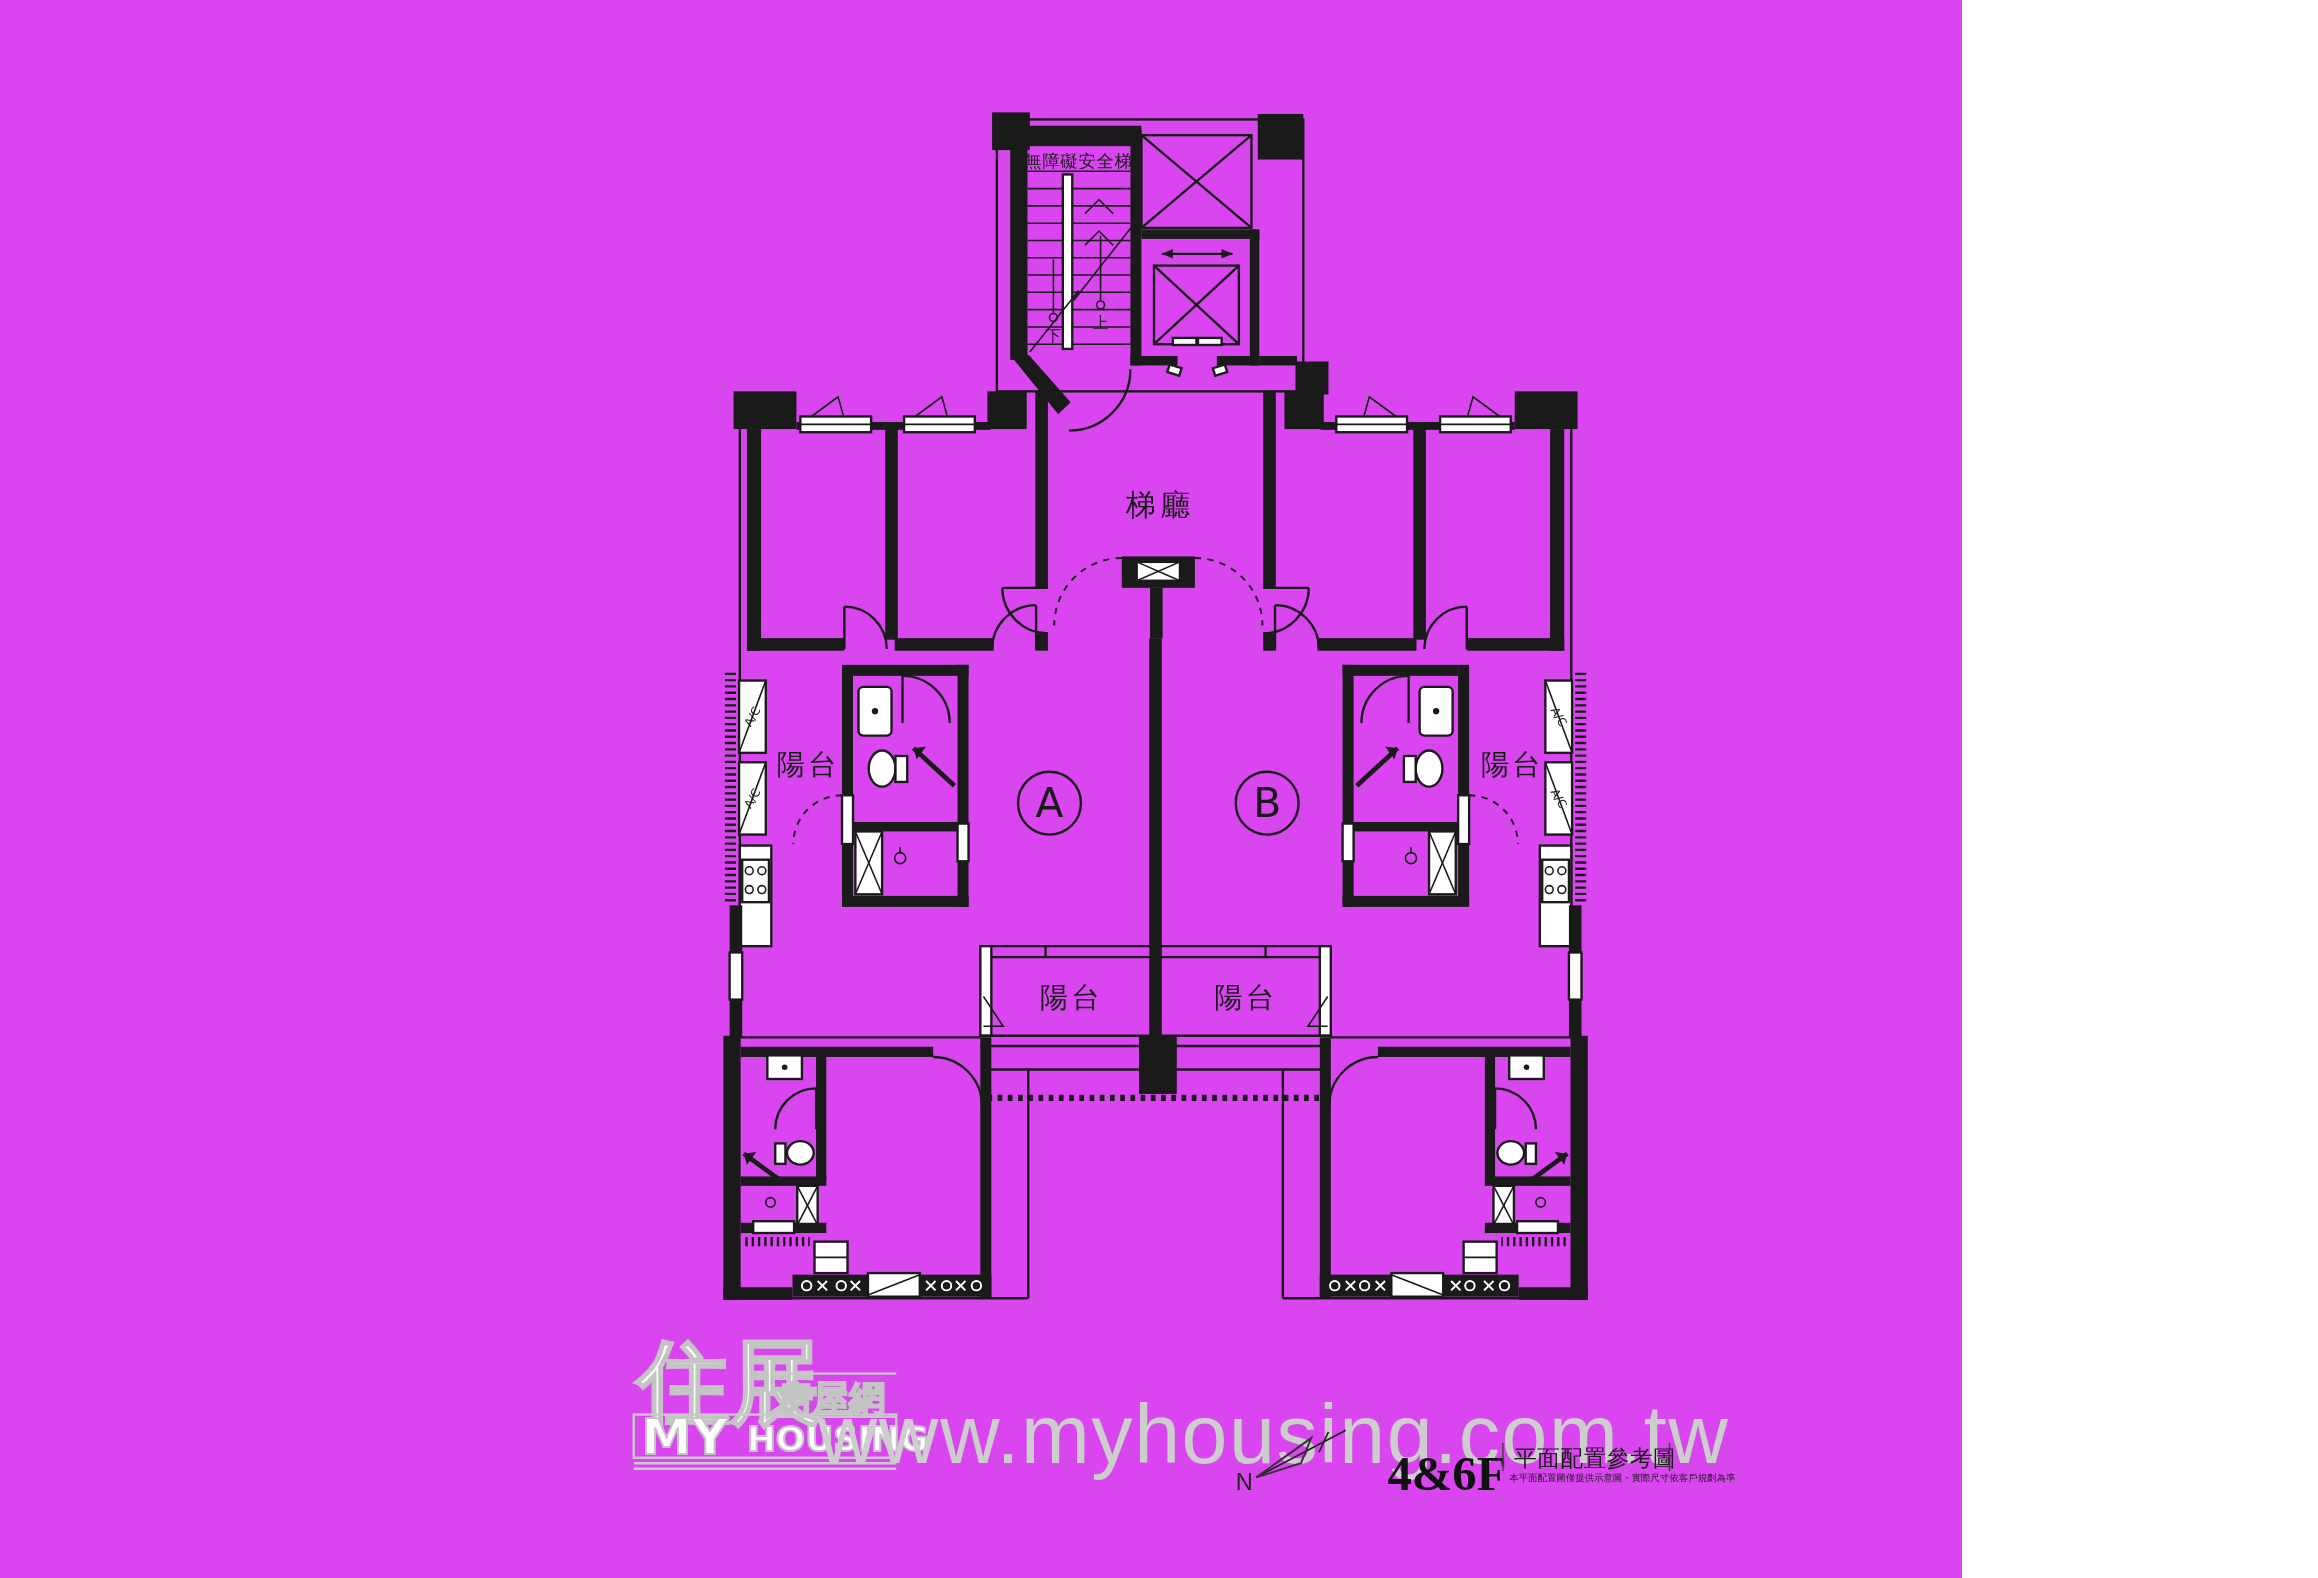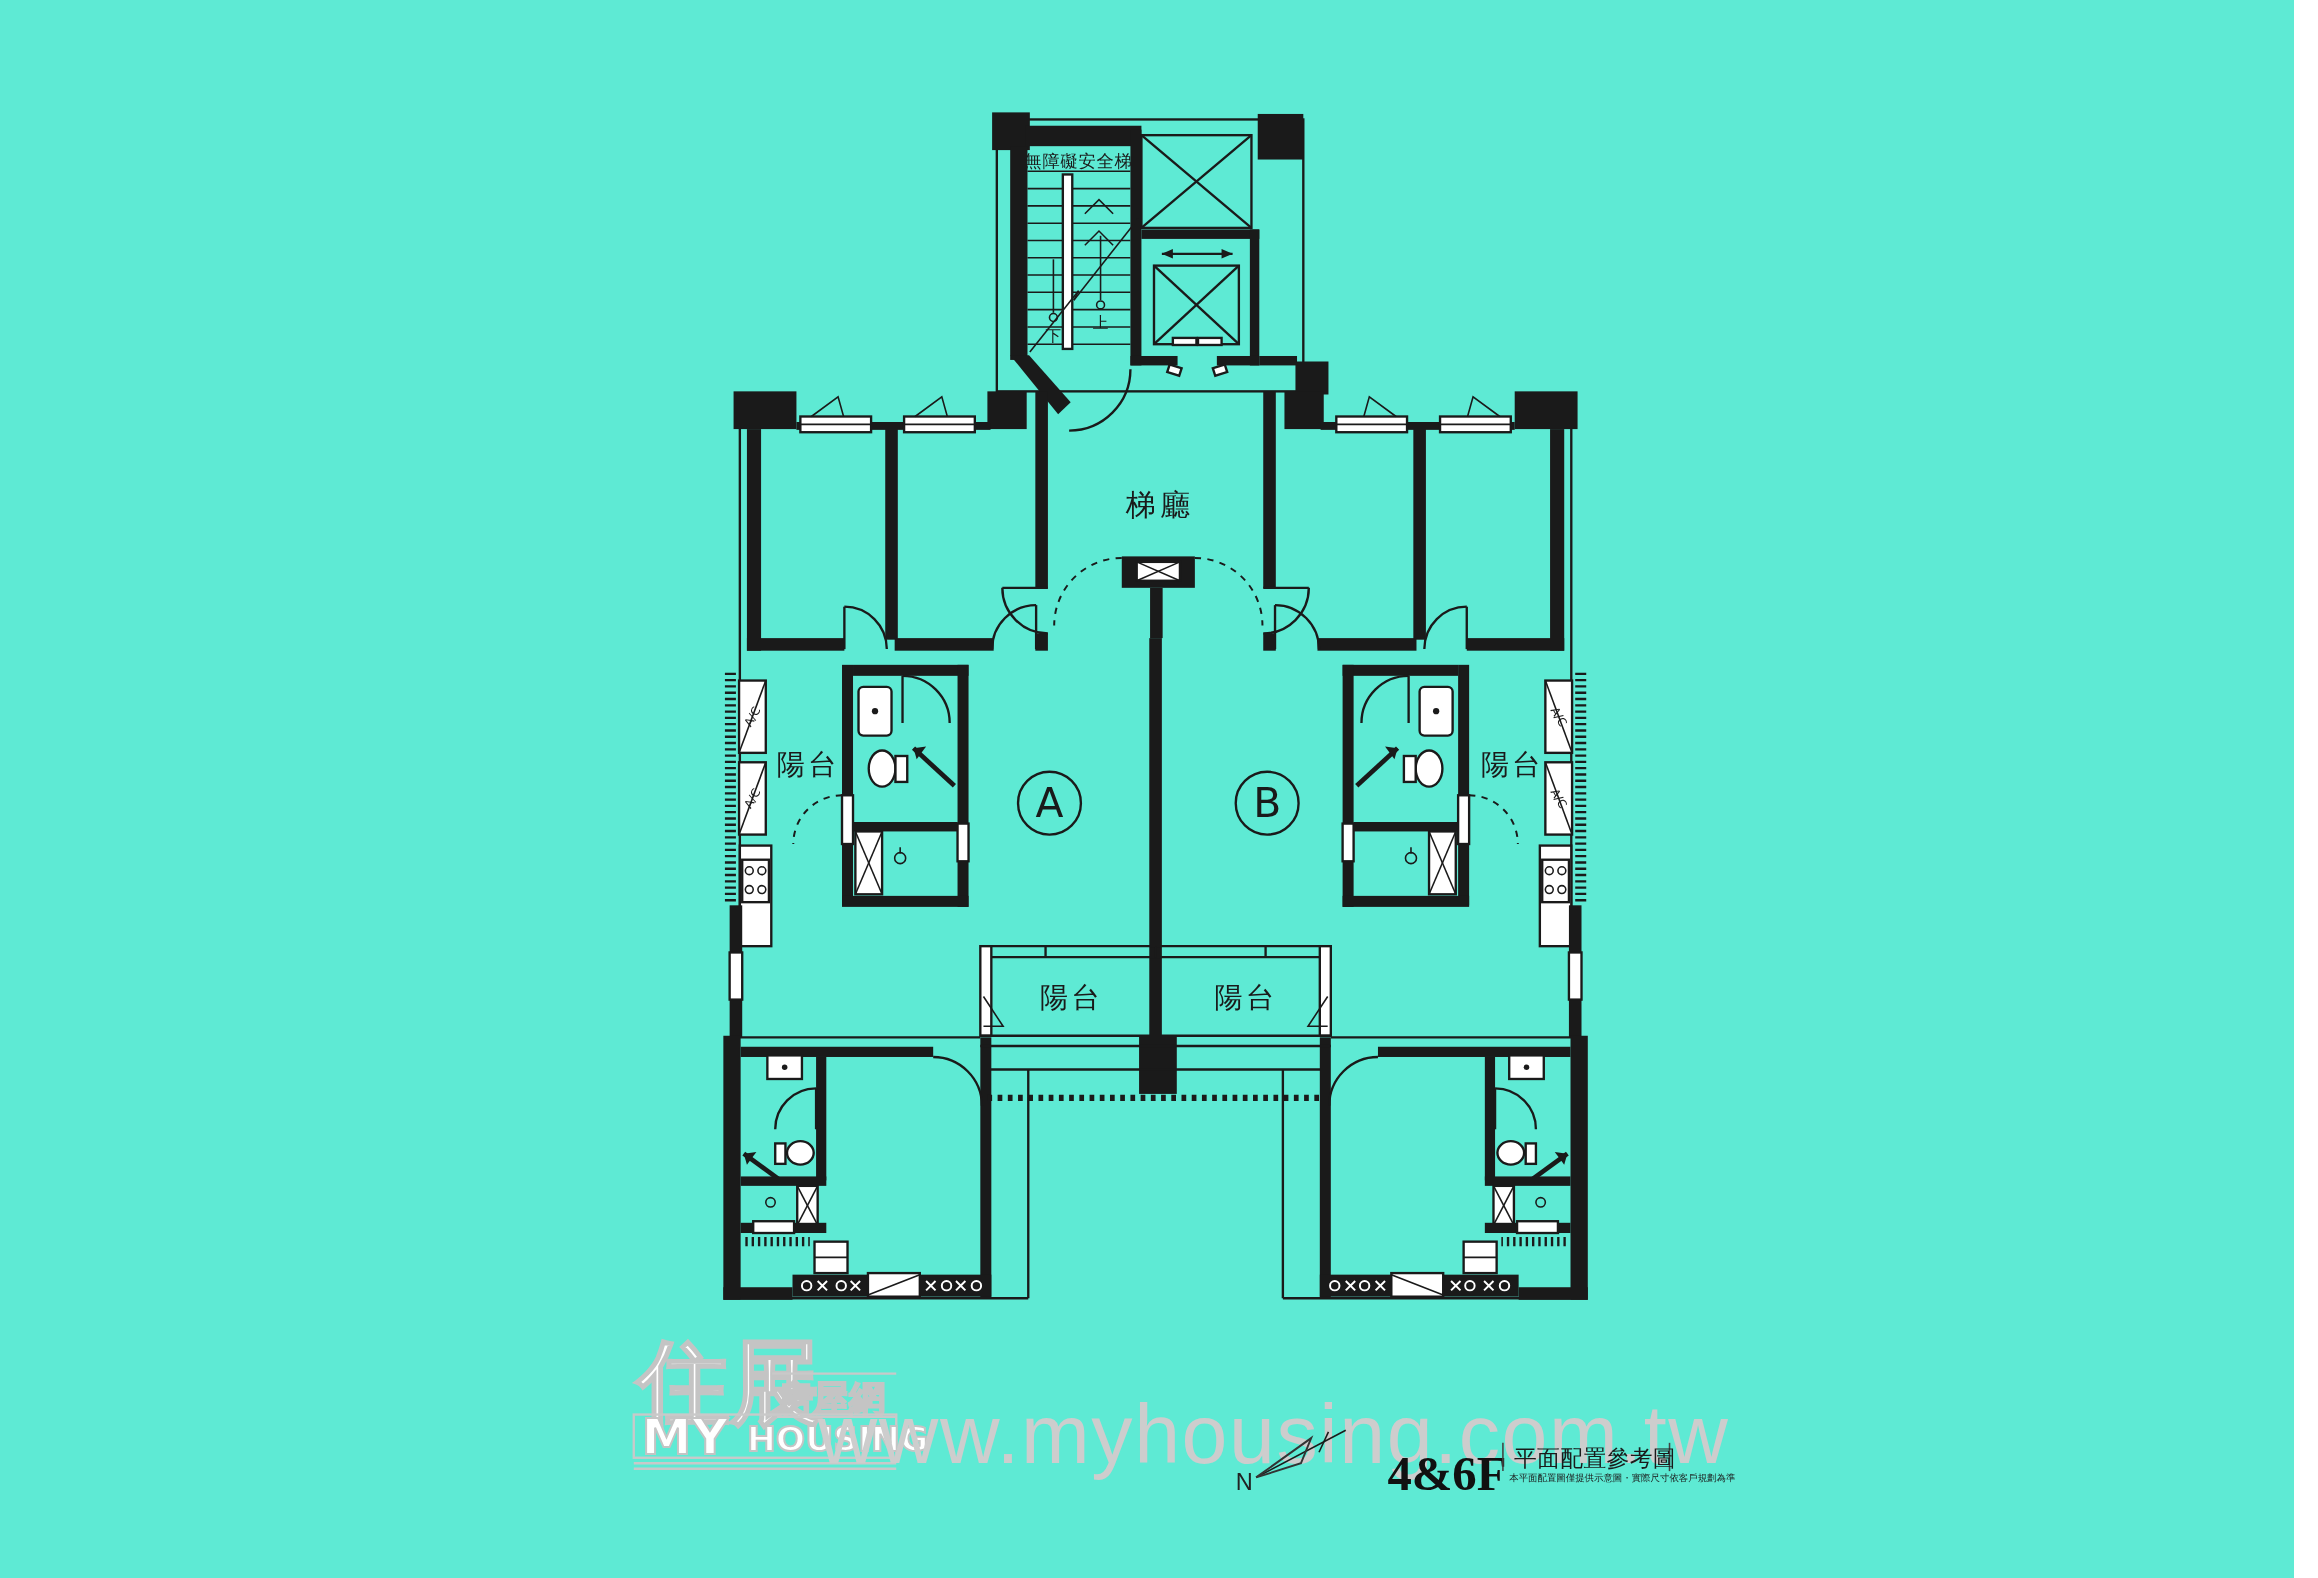--- a/index.html
+++ b/index.html
@@ -1,16 +1,16 @@
 <!DOCTYPE html>
 <html style="font-size:12.6px"><head>
 <meta charset="utf-8">
 <style>
   html,body{margin:0;padding:0;background:#fff;}
-  .canvas{position:relative;width:2294px;height:1578px;background:#5eead4;overflow:hidden;
+  .canvas{position:relative;width:1962px;height:1578px;background:#d946ef;overflow:hidden;
           font-family:"Liberation Sans",sans-serif;}
   svg{display:block;}
   
   .w{fill:#1a1a1a;stroke:none}
   .tl{fill:none;stroke:#1a1a1a;stroke-width:3}
   .tl2{fill:none;stroke:#1a1a1a;stroke-width:2}
   .tw{fill:#ffffff;stroke:#1a1a1a;stroke-width:3}
   .dash{fill:none;stroke:#1a1a1a;stroke-width:2.5;stroke-dasharray:8 8}
   .bigdash{fill:none;stroke:#1a1a1a;stroke-width:8;stroke-dasharray:6 7}
   .hatchv{fill:none;stroke:#1a1a1a;stroke-width:14;stroke-dasharray:3 5}

